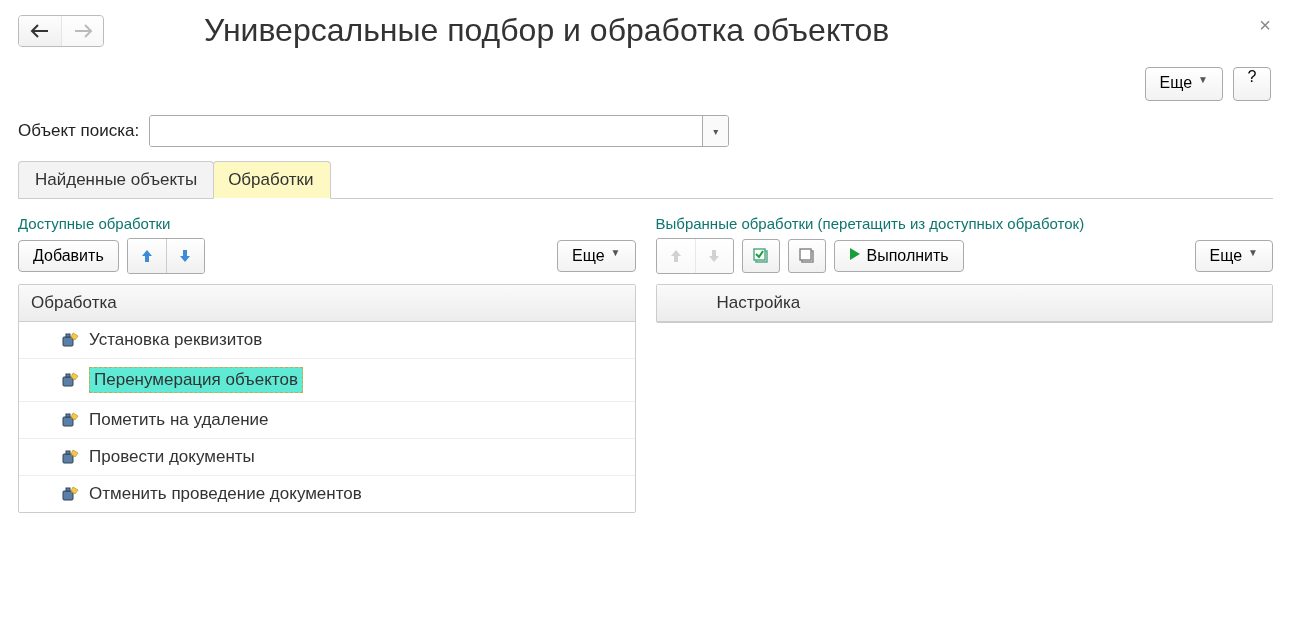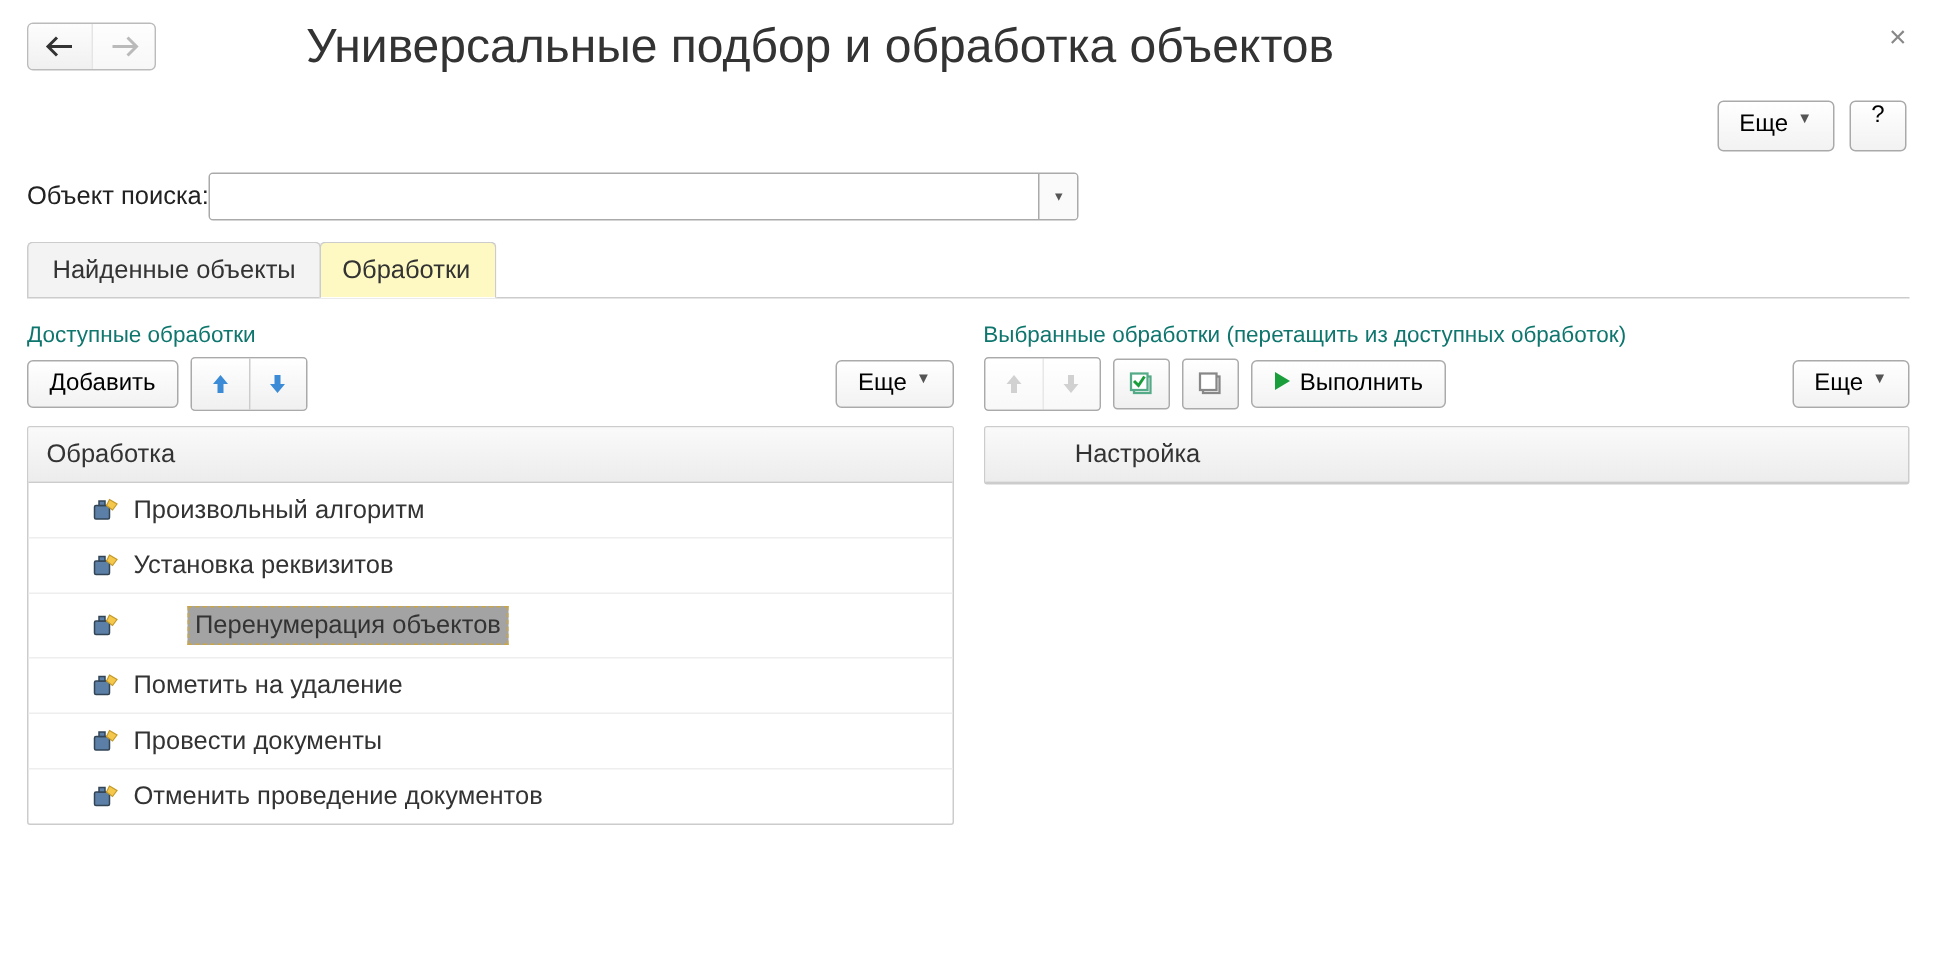--- a/index.html
+++ b/index.html
@@ -62,20 +62,21 @@
     padding: 6px 14px;
     font-size: 16px;
     cursor: pointer;
     display: inline-flex;
     gap: 6px;
   }
   .btn-square { width: 38px; height: 34px; padding:0; justify-content:center; }
   .form-row {
     display: flex;
     align-items: center;
+    gap: 10px;
     padding: 8px 18px 14px;
   }
   .form-label { font-size: 17px; color: #222; }
   .combo {
     display: inline-flex;
     border: 1px solid #aaa;
     border-radius: 3px;
     height: 32px;
     width: 580px;
     overflow: hidden;
@@ -171,24 +172,23 @@
     font-size: 17px;
     cursor: pointer;
   }
   .row:last-child { border-bottom:none; }
   .row-icon {
     width: 18px; height: 18px;
     display:inline-block;
     position:relative;
   }
   .row.selected span.label-text {
-    background: #a3a3a3;
+    background: #5eead4;
     border: 1px dashed #c9a648;
     padding: 2px 4px;
-    margin-left: 36px;
   }
   .right-table .thead { padding-left: 60px; }
   .tri { font-size: 10px; color:#555; }
 </style>
 </head>
 <body>
 
 <div class="top-bar">
   <div class="nav-group">
     <button class="nav-btn">
@@ -251,28 +251,20 @@
       </div>
       <div class="spacer"></div>
       <button class="btn">
         <span>Еще</span>
         <span class="tri">▼</span>
       </button>
     </div>
     <div class="table">
       <div class="thead">Обработка</div>
       <div id="left-rows">
-          <div class="row">
-            <span class="row-icon"><svg width="18" height="18" viewBox="0 0 18 18">
-                <rect x="2" y="6" width="10" height="9" rx="1" fill="#5b7fa6" stroke="#345" stroke-width="1"></rect>
-                <rect x="5" y="3" width="4" height="3" fill="#5b7fa6" stroke="#345" stroke-width="1"></rect>
-                <polygon points="12,2 17,5 14,9 10,6" fill="#f5c84c" stroke="#c49a2a" stroke-width="0.8"></polygon>
-              </svg></span>
-            <span class="label-text">Произвольный алгоритм</span>
-          </div>
           <div class="row">
             <span class="row-icon"><svg width="18" height="18" viewBox="0 0 18 18">
                 <rect x="2" y="6" width="10" height="9" rx="1" fill="#5b7fa6" stroke="#345" stroke-width="1"></rect>
                 <rect x="5" y="3" width="4" height="3" fill="#5b7fa6" stroke="#345" stroke-width="1"></rect>
                 <polygon points="12,2 17,5 14,9 10,6" fill="#f5c84c" stroke="#c49a2a" stroke-width="0.8"></polygon>
               </svg></span>
             <span class="label-text">Установка реквизитов</span>
           </div>
           <div class="row selected">
             <span class="row-icon"><svg width="18" height="18" viewBox="0 0 18 18">

